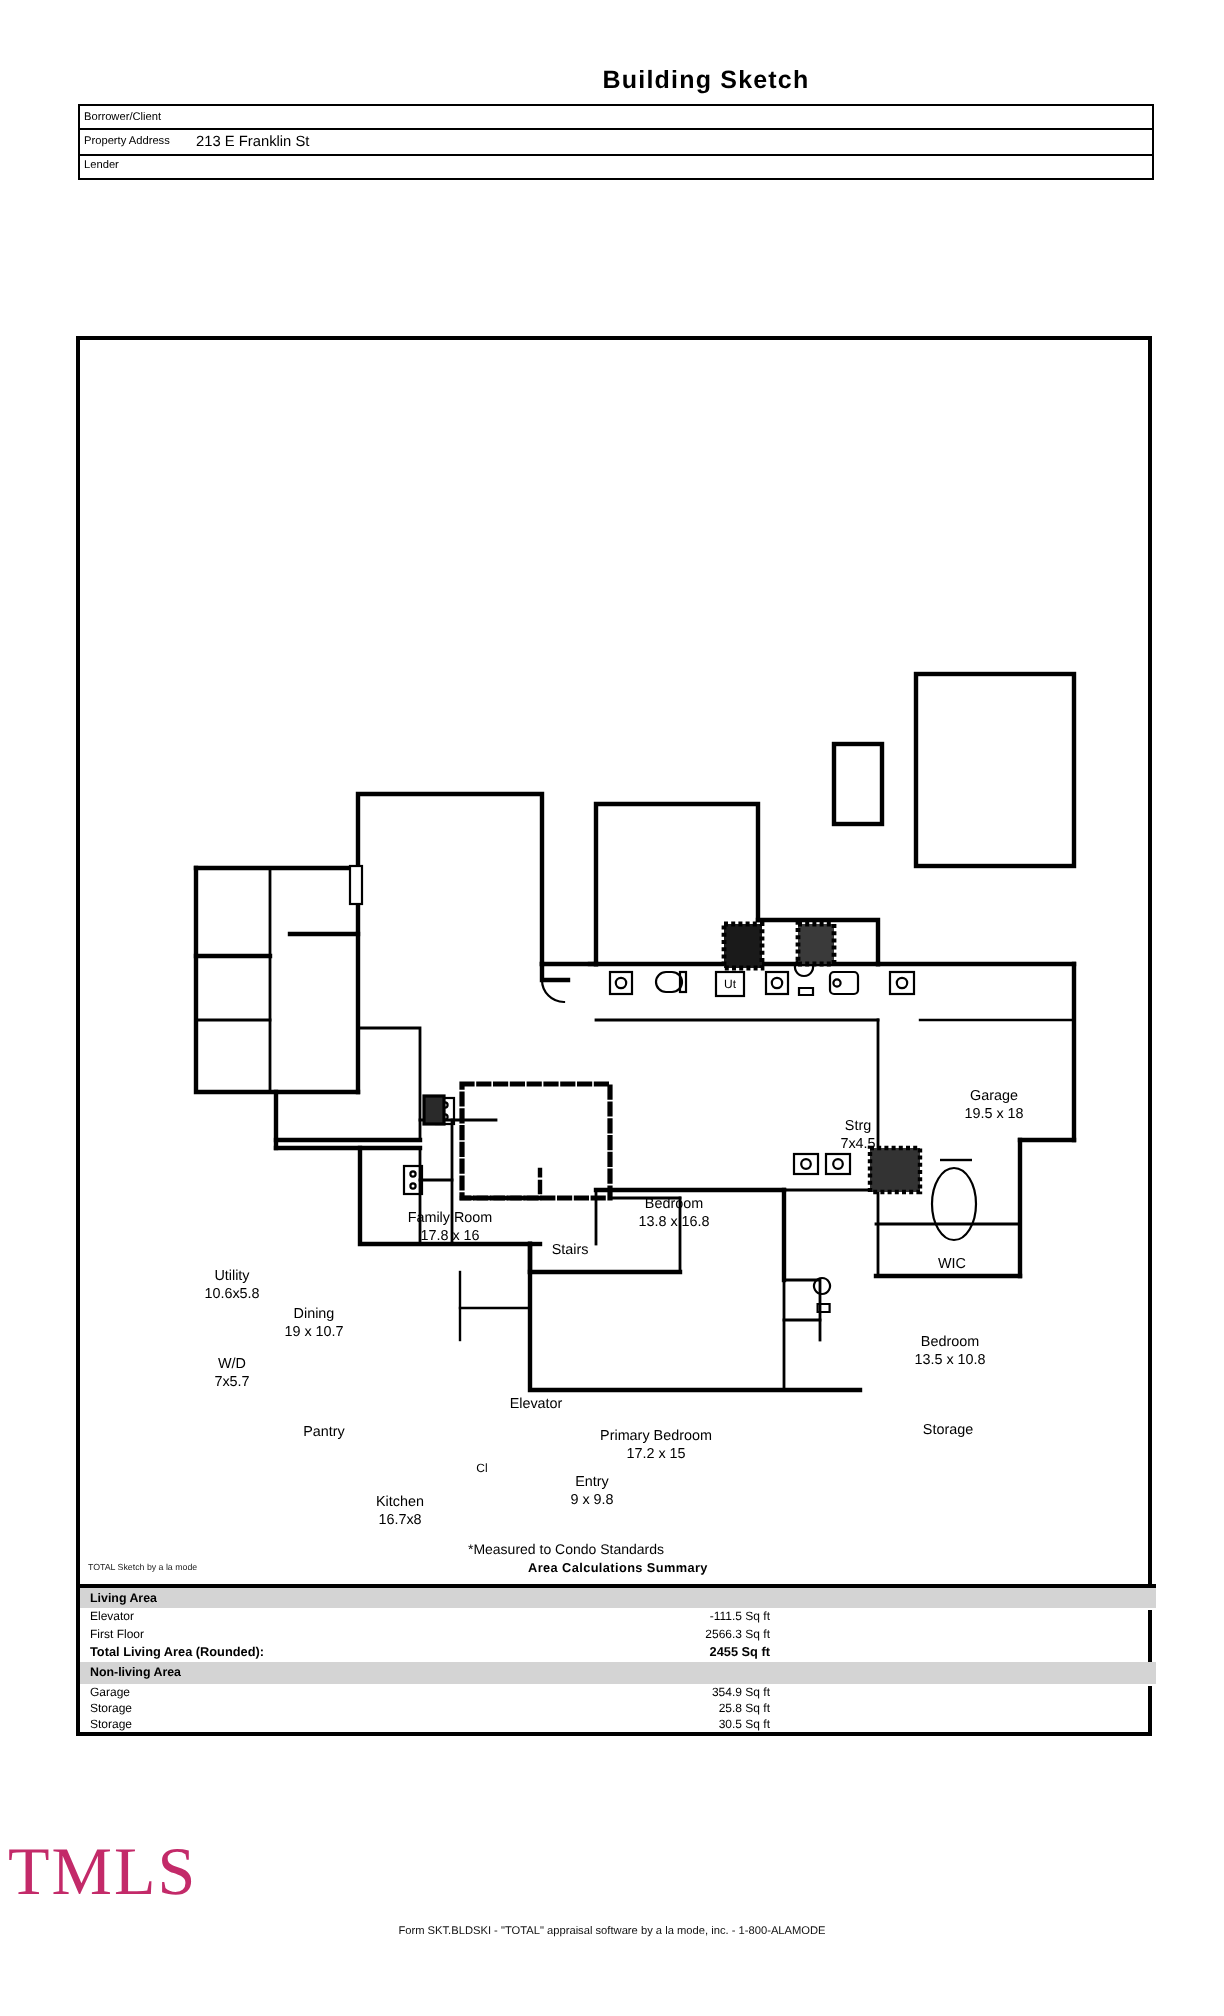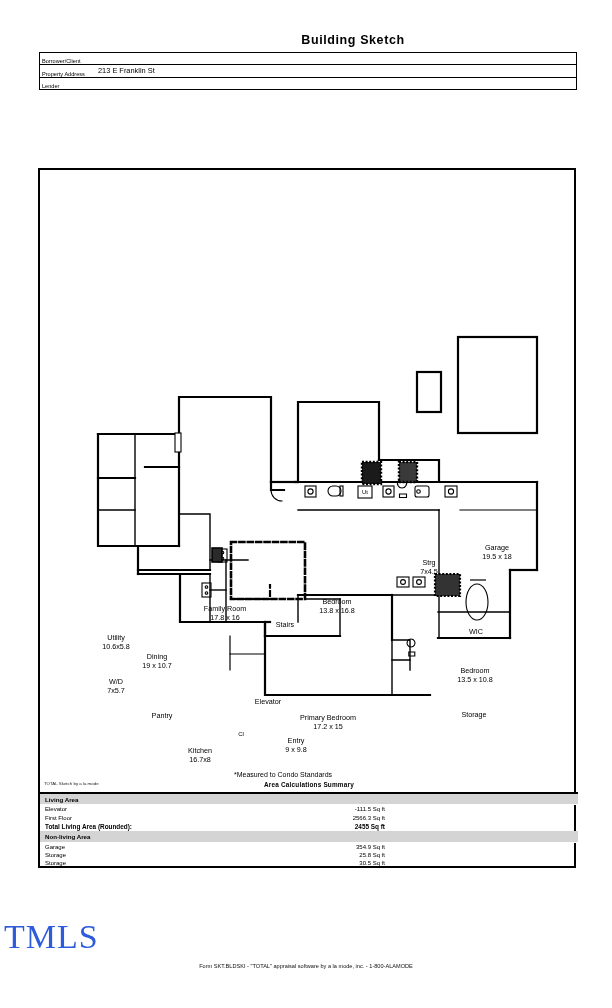--- a/index.html
+++ b/index.html
@@ -34,21 +34,21 @@
     position: absolute;
     top: 52px;
     left: 39px;
     width: 536px;
     border: 1px solid #000;
     border-collapse: collapse;
     font-size: 5.6px;
   }
   .hdr .row {
     display: flex;
-    align-items: flex-end;
+    align-items: center;
     height: 11.4px;
     border-bottom: 1px solid #000;
     position: relative;
   }
   .hdr .row:last-child { border-bottom: none; }
   .lbl {
     font-size: 5.6px;
     padding-left: 2px;
     white-space: nowrap;
     color: #000;
@@ -140,21 +140,21 @@
     font-size: 5.6px;
     color: #111;
   }
   .tmls {
     position: absolute;
     left: 4px;
     top: 918px;
     font-family: "Liberation Serif", serif;
     font-size: 34px;
     letter-spacing: 1px;
-    color: #1d4ed8;
+    color: #be185d;
     opacity: 0.92;
     font-weight: 300;
   }
 
   
   .plan text { font-family: "Liberation Sans", sans-serif; }
 </style>
 </head>
 <body>
 

